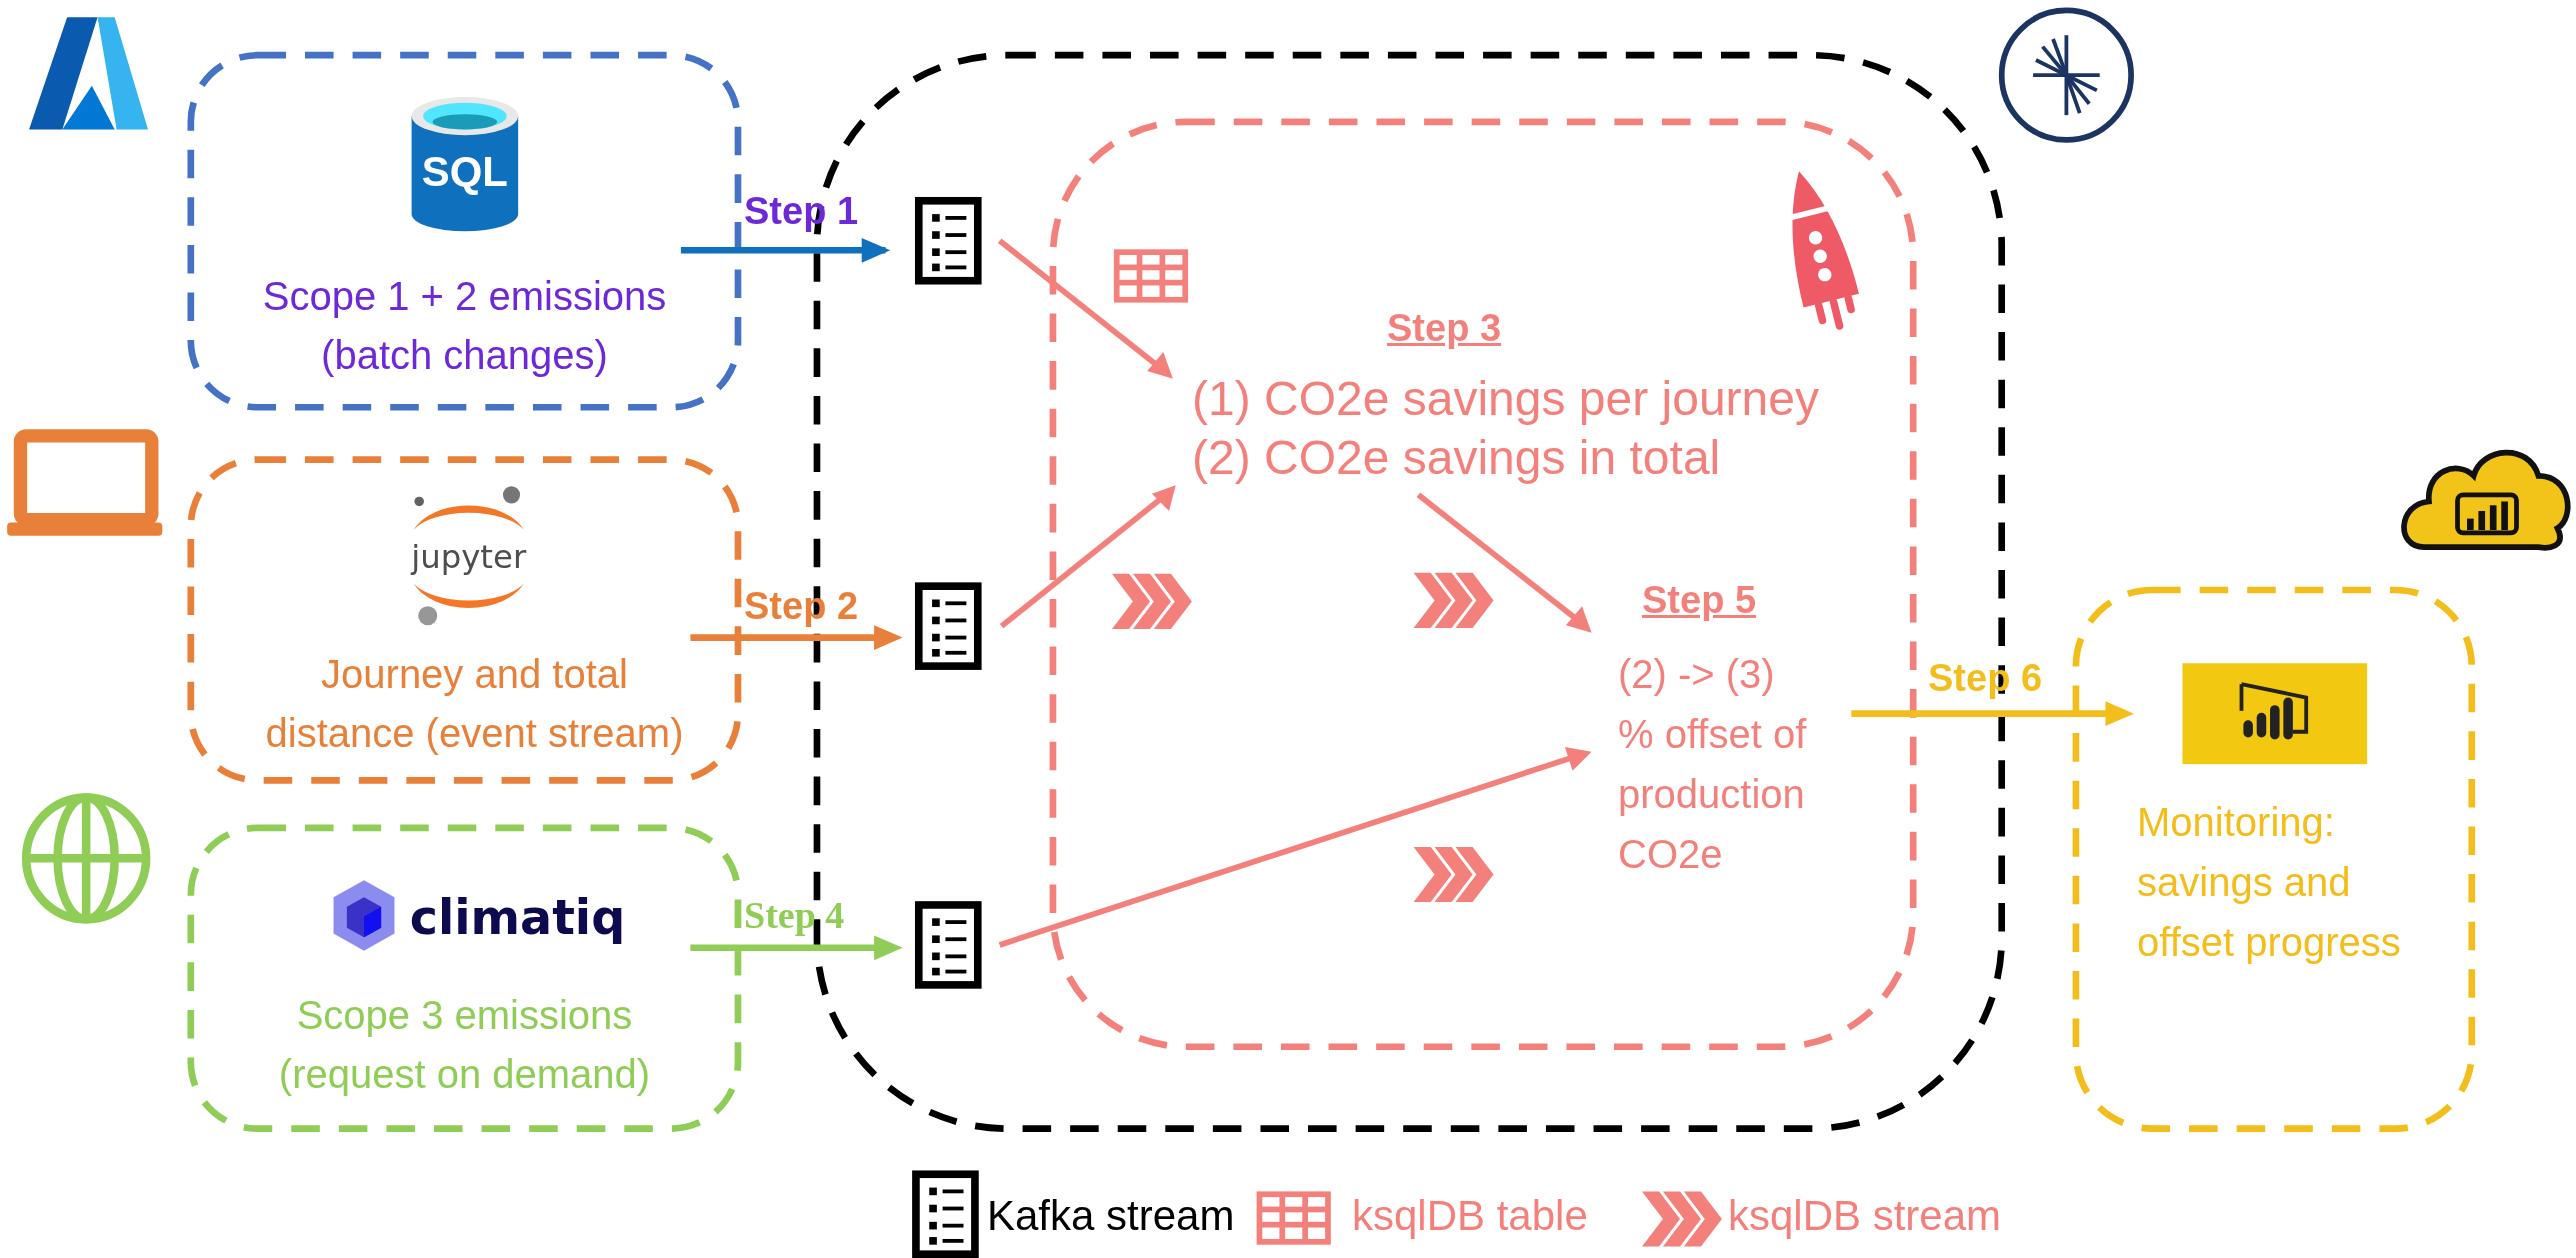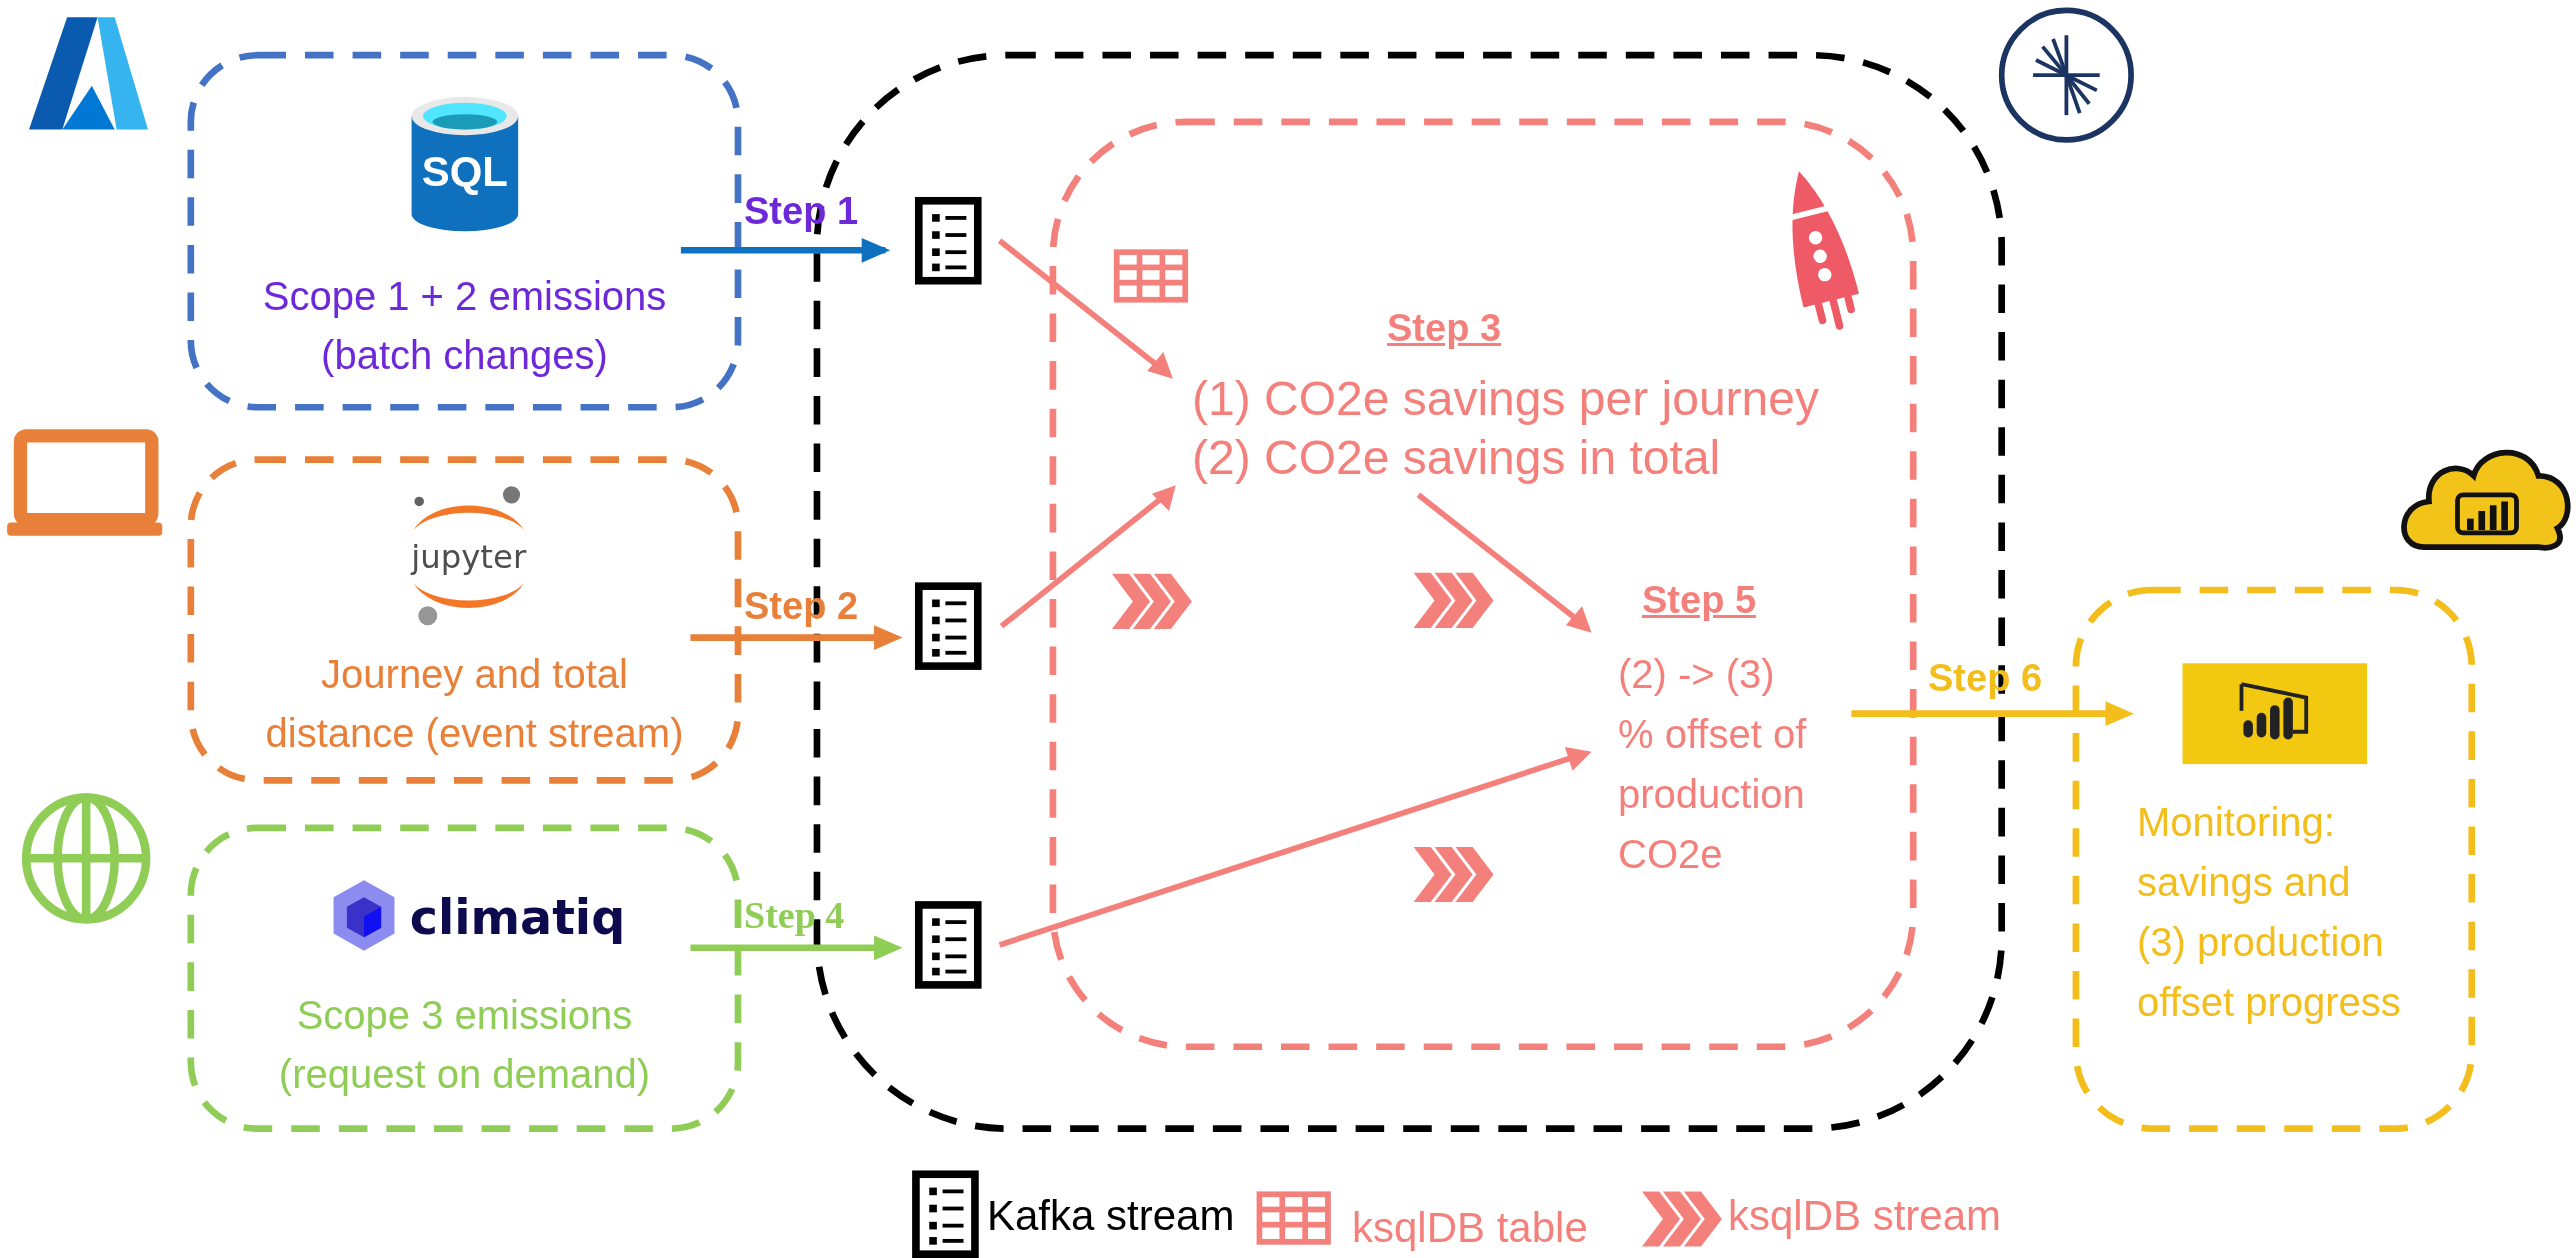--- a/index.html
+++ b/index.html
@@ -224,20 +224,19 @@
 <div class="lbl pink" style="left:1618px;top:644px;font-size:40px;line-height:60px;">
   <div>(2) -&gt; (3)</div>
   <div>% offset of</div>
   <div>production</div>
   <div>CO2e</div>
 </div>
 
 <div class="lbl yellow" style="left:2137px;top:792px;font-size:40px;line-height:60px;">
   <div>Monitoring:</div>
   <div>savings and</div>
-  <div>(3) production</div>
   <div>offset progress</div>
 </div>
 
 <div class="lbl legend-text" style="left:987px;top:1192px;color:#000;">Kafka stream</div>
-<div class="lbl legend-text pink" style="left:1352px;top:1192px;margin-top:12px;">ksqlDB table</div>
+<div class="lbl legend-text pink" style="left:1352px;top:1192px;">ksqlDB table</div>
 <div class="lbl legend-text pink" style="left:1728px;top:1192px;">ksqlDB stream</div>
 
 
 </body></html>

